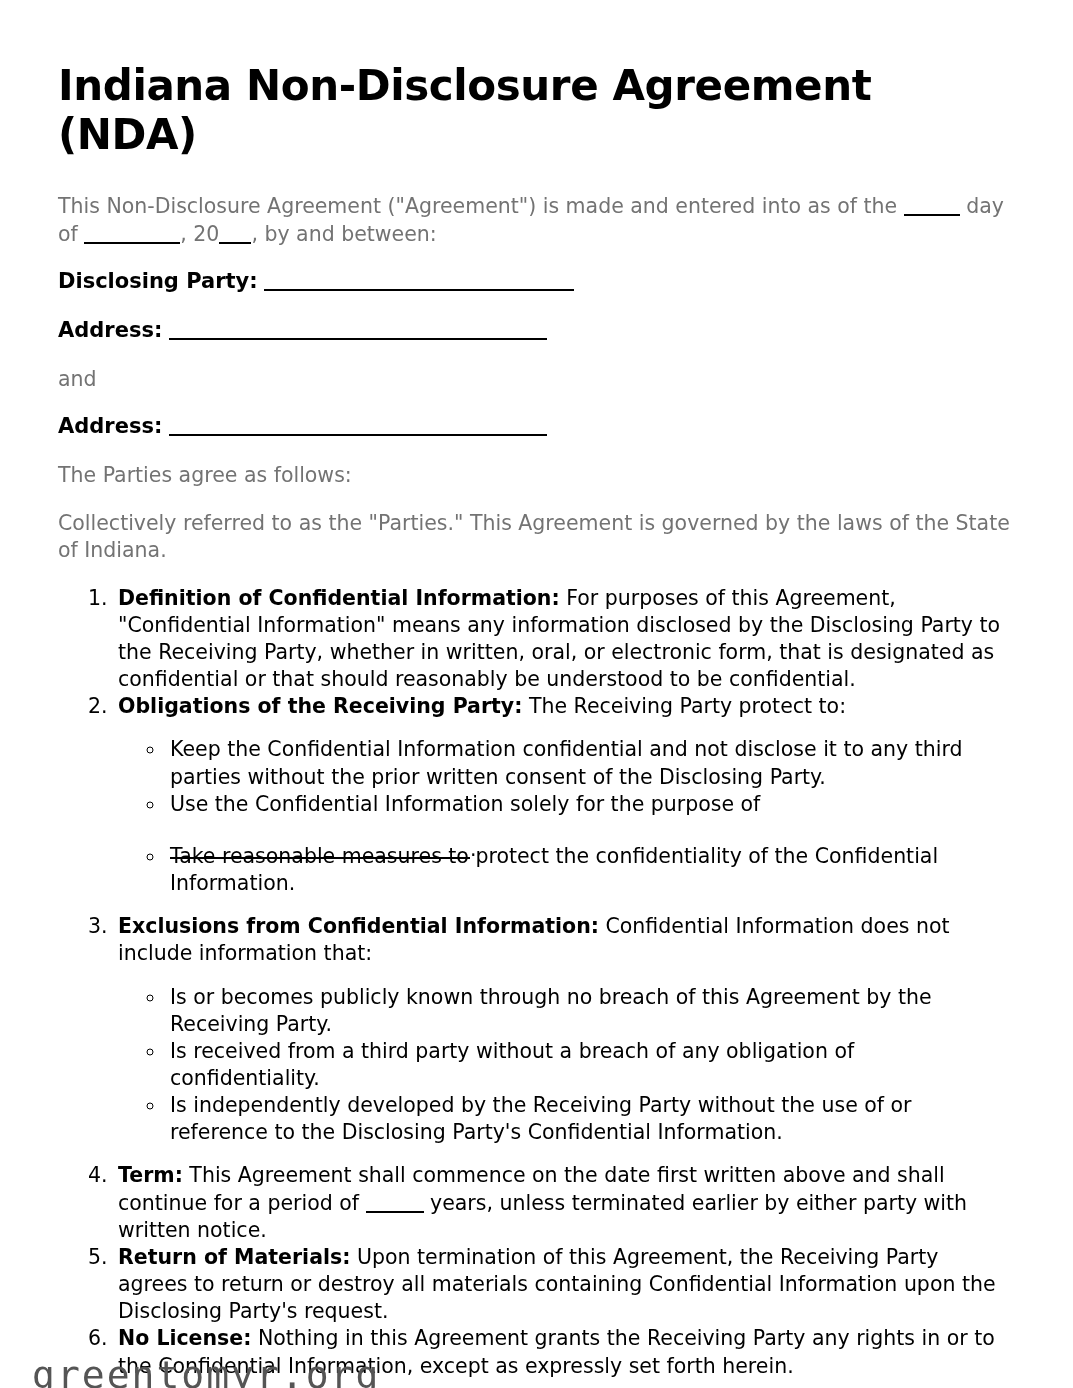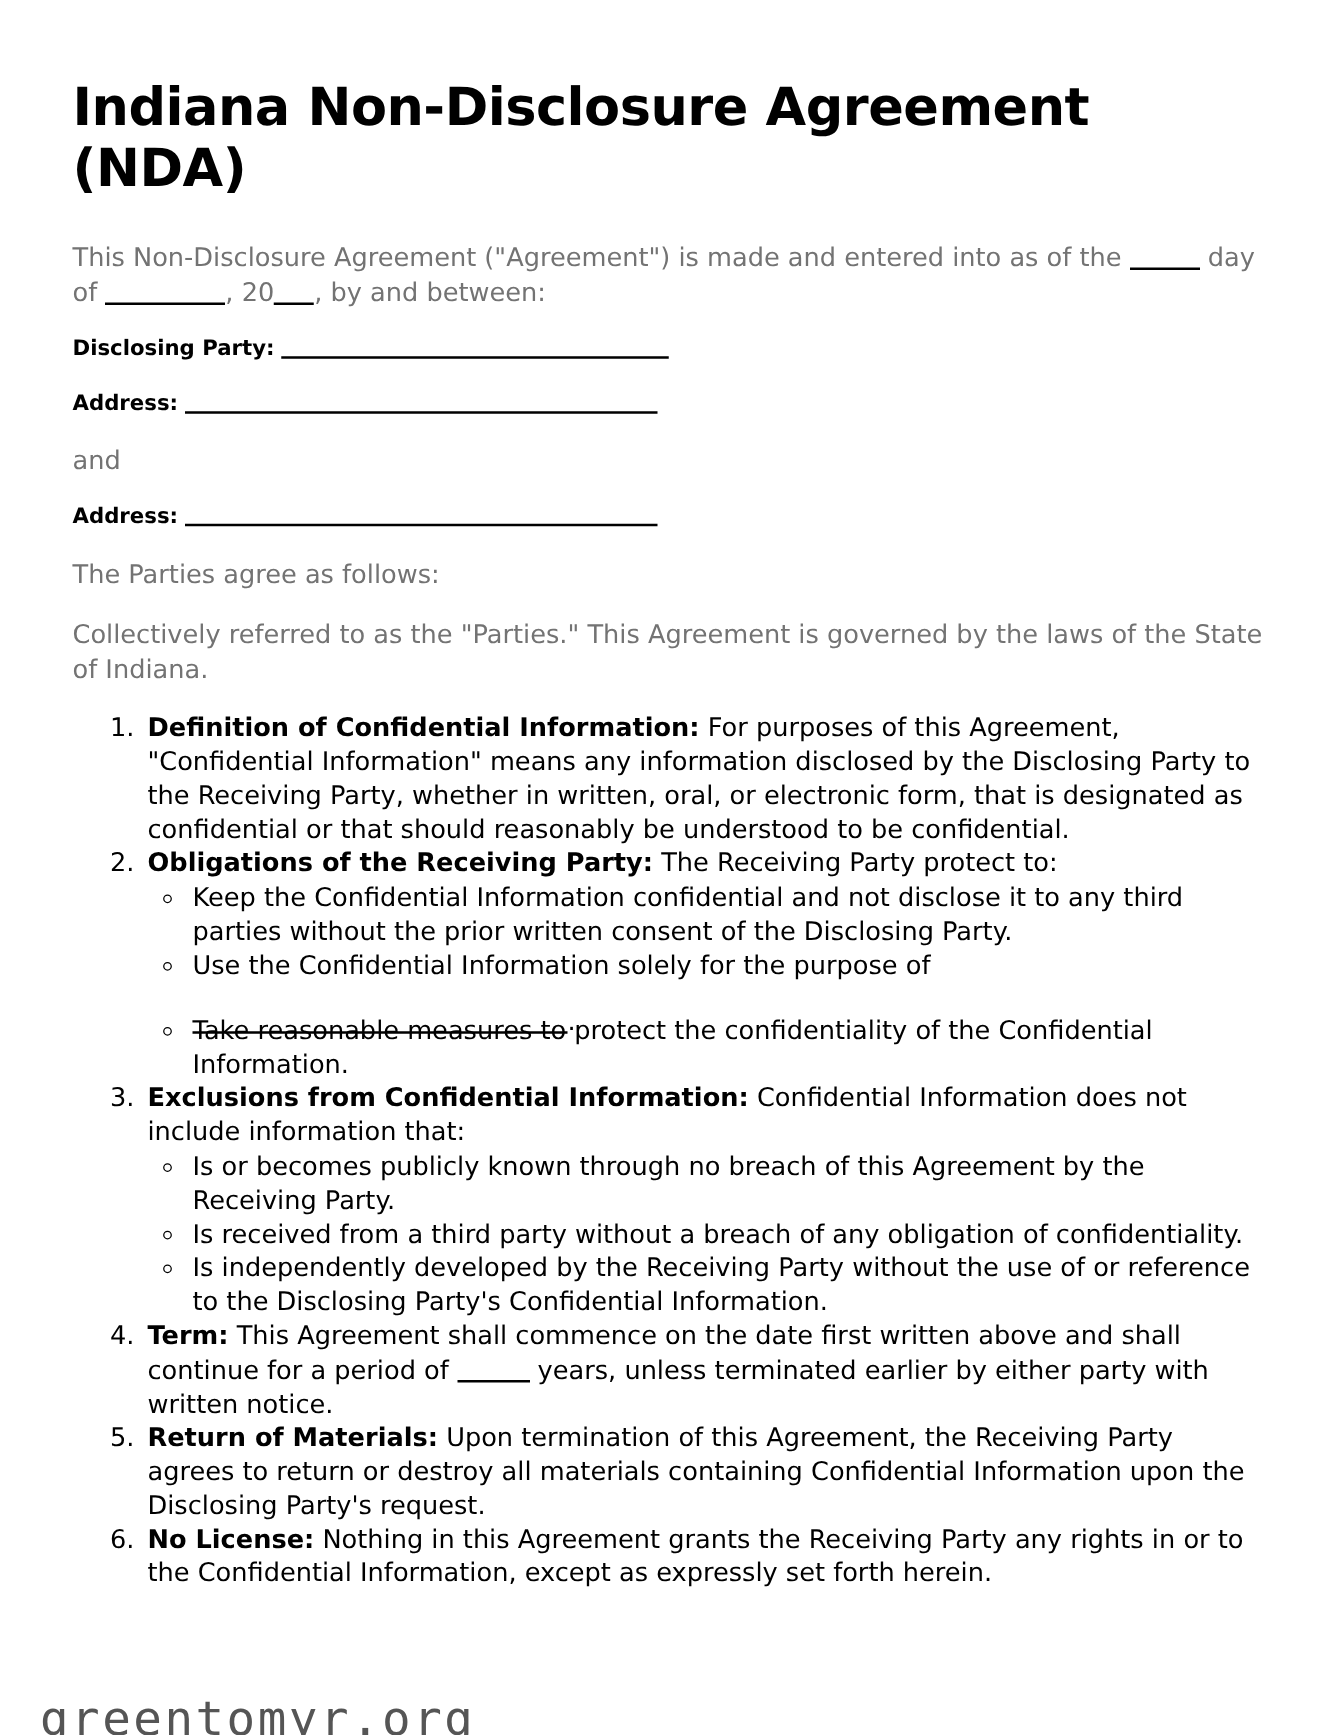--- a/index.html
+++ b/index.html
@@ -35,21 +35,21 @@
   p.para {
     font-size: 20.5px;
     line-height: 1.33;
     margin: 0 0 20px 0;
     color: #737373;
   }
   p.para.tight {
     margin-bottom: 21px;
   }
   p.field {
-    font-size: 17px;
+    font-size: 21px;
     line-height: 1.33;
     margin: 0 0 21px 0;
   }
   p.field .lbl {
     font-weight: bold;
   }
   .blank {
     display: inline-block;
     border-bottom: 2px solid #000;
     vertical-align: -3px;
@@ -72,21 +72,21 @@
     list-style-position: outside;
   }
   ol.main-list > li {
     margin: 0 0 0 0;
     padding-left: 4px;
   }
   ol.main-list > li > .head {
     font-weight: bold;
   }
   ul.sub-list {
-    margin: 0;
+    margin: 16px;
     padding: 0 0 0 32px;
     list-style-type: circle;
   }
   ul.sub-list > li {
     padding-left: 4px;
   }
   ul.sub-list > li.overlap {
     
     line-height: 1.32;
   }

